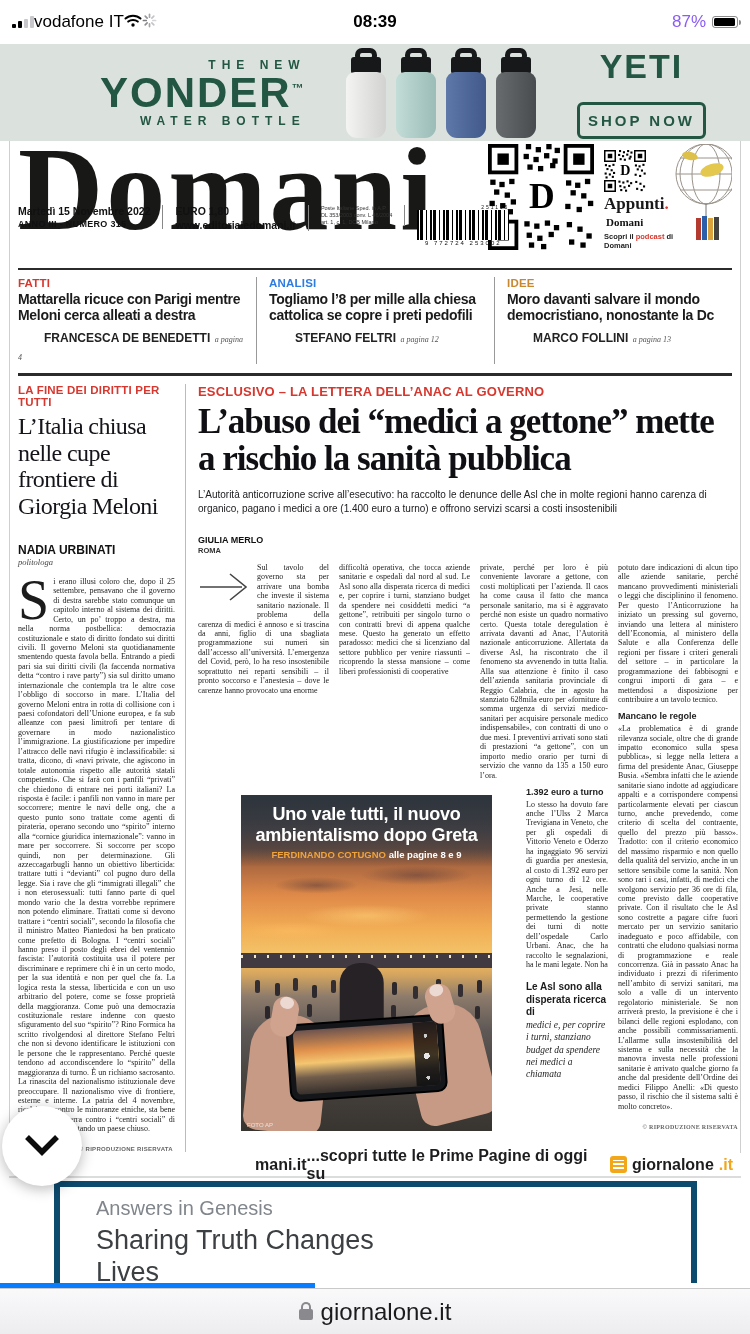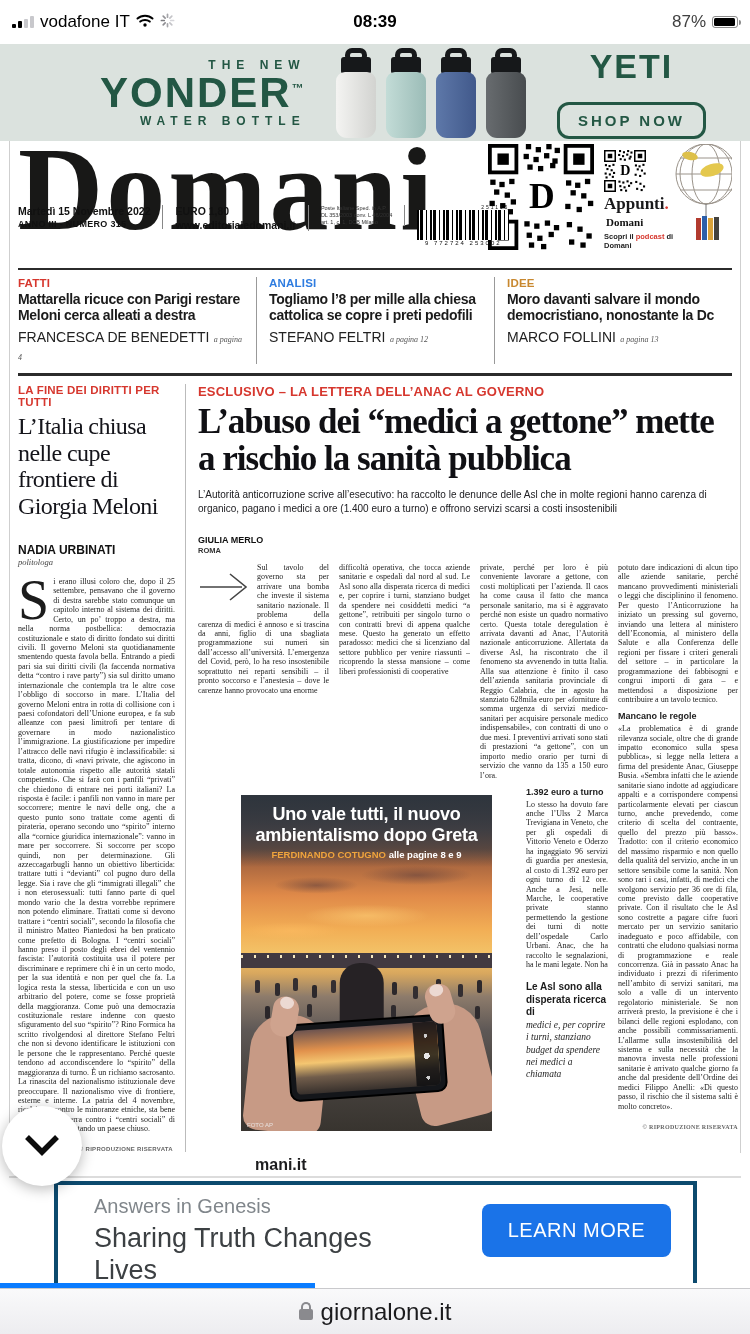--- a/index.html
+++ b/index.html
@@ -2,31 +2,31 @@
 <html><head>
 <meta charset="utf-8">
 <style>
   html,body{margin:0;padding:0;background:#fff;}
   *{box-sizing:border-box;}
   .screen{position:relative;width:750px;height:1334px;background:#fff;overflow:hidden;
     font-family:"Liberation Sans",sans-serif;color:#111;}
 
   
   .statusbar{position:absolute;top:0;left:0;right:0;height:44px;display:flex;align-items:center;padding:0 12px;background:#fff;}
-  .sb-left{display:flex;align-items:center;gap:6px;}
+  .sb-left{display:flex;align-items:center;}
   .sb-bars{display:flex;align-items:flex-end;gap:2px;height:12px;}
   .sb-bars i{display:block;width:4px;border-radius:1px;background:#c8c8cc;}
   .sb-bars i:nth-child(1){height:4px;background:#000;}
   .sb-bars i:nth-child(2){height:7px;background:#000;}
   .sb-bars i:nth-child(3){height:9px;}
   .sb-bars i:nth-child(4){height:12px;}
   .sb-carrier{font-size:17px;color:#000;}
   .sb-time{position:absolute;left:0;right:0;text-align:center;font-size:17px;font-weight:700;color:#000;}
   .sb-right{margin-left:auto;display:flex;align-items:center;gap:6px;z-index:2;}
-  .sb-batt-pct{font-size:17px;color:#404040;}
+  .sb-batt-pct{font-size:17px;color:#8b5cf6;}
   .battery{position:relative;width:26px;height:12px;border:1px solid rgba(0,0,0,.45);border-radius:3px;}
   .battery em{position:absolute;top:1px;left:1px;bottom:1px;width:86%;background:#000;border-radius:1.5px;}
   .battery::after{content:"";position:absolute;right:-4px;top:3px;width:2px;height:5px;background:rgba(0,0,0,.45);border-radius:0 2px 2px 0;}
 
   
   .topad{position:absolute;top:44px;left:0;right:0;height:97px;background:#dbe2de;display:flex;align-items:center;justify-content:space-between;padding:0 44px 0 64px;cursor:pointer;}
   .yonder{color:#235744;text-align:center;}
   .yonder .l1,.yonder .l3{font-size:12px;font-weight:700;letter-spacing:6px;text-align:right;}
   .yonder .brand{font-size:42px;font-weight:900;letter-spacing:2px;line-height:1.0;margin-left:36px;}
   .yonder .brand sup{font-size:12px;}
@@ -34,21 +34,21 @@
   .bottle{width:42px;height:90px;position:relative;margin:0 4px;}
   .bottle .handle{position:absolute;top:0;left:50%;transform:translateX(-50%);width:22px;height:15px;border:5px solid #16181a;border-radius:7px;}
   .bottle .cap{position:absolute;top:9px;left:50%;transform:translateX(-50%);width:30px;height:17px;background:#16181a;border-radius:3px;}
   .bottle .bod{position:absolute;top:24px;left:1px;right:1px;bottom:0;border-radius:9px 9px 11px 11px;}
   .b1 .bod{background:linear-gradient(90deg,#f4f4f2,#d2d3d0);}
   .b2 .bod{background:linear-gradient(90deg,#c3dcd7,#9bbcb7);}
   .b3 .bod{background:linear-gradient(90deg,#5e78a9,#41598b);}
   .b4 .bod{background:linear-gradient(90deg,#686c6f,#484c4f);}
   .yeti-side{text-align:center;color:#235744;}
   .yeti-logo{font-size:34px;font-weight:900;letter-spacing:2px;}
-  .shopnow{margin-top:16px;border:3px solid #235744;border-radius:12px;padding:7px 18px;font-size:15px;font-weight:800;letter-spacing:3px;background:transparent;color:#235744;cursor:pointer;}
+  .shopnow{margin-top:16px;border:3px solid #235744;border-radius:6px;padding:7px 8px;font-size:15px;font-weight:800;letter-spacing:3px;background:transparent;color:#235744;cursor:pointer;}
 
   
   .paper{position:absolute;top:141px;left:9px;width:732px;height:1012px;background:#fff;border-left:1px solid #cfcfcf;border-right:1px solid #cfcfcf;padding:0 8px;overflow:hidden;}
   .mastrow{position:relative;height:129px;border-bottom:2px solid #2b2b2b;}
   .masthead{margin:0;padding-top:2px;font-family:"Liberation Serif",serif;font-weight:700;font-size:118px;line-height:.8;letter-spacing:3px;color:#181817;}
   .mastright{position:absolute;right:0;top:3px;display:flex;gap:10px;}
   .qr-big{width:106px;height:106px;}
   .appunti{position:relative;width:128px;height:110px;}
   .appunti .smallqr{position:absolute;left:0;top:6px;width:42px;height:42px;}
   .appunti .ap-title{position:absolute;left:0;top:50px;font-family:"Liberation Serif",serif;font-weight:800;font-size:17px;color:#19191b;}
@@ -70,21 +70,21 @@
   .barcode{width:92px;height:30px;background:repeating-linear-gradient(90deg,#000 0 2px,#fff 2px 3px,#000 3px 6px,#fff 6px 9px,#000 9px 10px,#fff 10px 13px);}
   .barcode-num{font-size:6px;letter-spacing:2px;text-align:center;}
 
   
   .teasers{display:grid;grid-template-columns:1fr 1fr 1fr;border-bottom:3px solid #2b2b2b;padding:7px 0 9px;}
   .teaser{padding-right:12px;}
   .teaser + .teaser{border-left:1px solid #999;padding-left:12px;}
   .kicker{font-size:11.5px;font-weight:800;letter-spacing:.2px;}
   .k-red{color:#d6372e;} .k-blue{color:#2e7ce0;} .k-gold{color:#c8882f;}
   .t-title{font-size:14px;font-weight:800;line-height:1.12;letter-spacing:-.3px;color:#1b1b1b;margin:3px 0 5px;}
-  .t-by{font-size:14px;font-weight:400;color:#222;}
+  .t-by{font-size:12px;font-weight:700;color:#222;margin-left:26px;}
   .t-page{font-family:"Liberation Serif",serif;font-style:italic;font-weight:400;font-size:8px;color:#555;}
 
   
   .content{position:relative;display:flex;margin-top:8px;height:768px;}
   .leftart{position:relative;width:168px;min-width:168px;padding-right:10px;border-right:1px solid #bbb;}
   .leftart h2{margin:5px 0 24px;font-family:"Liberation Serif",serif;font-weight:500;font-size:24px;line-height:1.1;letter-spacing:-.6px;color:#14141a;}
   .la-by{font-size:12px;font-weight:700;}
   .la-role{font-family:"Liberation Serif",serif;font-style:italic;font-size:8.5px;color:#444;}
   .bodytext{font-family:"Liberation Serif",serif;font-size:8px;line-height:1.18;text-align:justify;color:#1c1c1c;}
   .la-body{margin-top:10px;height:556px;overflow:hidden;}
@@ -150,21 +150,21 @@
   .glogo{width:17px;height:17px;border-radius:3px;background:#f2a71b;position:relative;}
   .glogo::before{content:"";position:absolute;left:3px;right:3px;top:4px;height:9px;
     background:repeating-linear-gradient(0deg,#fff 0 2px,transparent 2px 4px);}
   .gbrand{font-weight:800;}
   .gtld{color:#f2a71b;font-weight:800;}
 
   
   .fab{position:absolute;left:2px;top:1106px;width:80px;height:80px;border-radius:50%;background:#fff;border:none;box-shadow:0 3px 14px rgba(0,0,0,.28);display:flex;align-items:center;justify-content:center;cursor:pointer;z-index:20;}
 
   
-  .gad{position:absolute;left:54px;right:53px;top:1181px;height:124px;background:#fff;border:4px solid #0c4a6e;overflow:hidden;cursor:pointer;}
+  .gad{position:absolute;left:54px;right:53px;top:1181px;height:124px;background:#fff;border:6px solid #0c4a6e;overflow:hidden;cursor:pointer;}
   .gad-txt{position:absolute;left:36px;top:10px;width:300px;}
   .gad-adv{font-size:20px;color:#80868b;}
   .gad-head{margin-top:5px;font-size:27px;color:#3c4043;line-height:1.18;width:290px;}
   .gad-cta{position:absolute;right:22px;top:19px;background:#1a73e8;color:#fff;border:none;border-radius:8px;padding:15px 26px;font-size:20px;letter-spacing:.5px;font-family:"Liberation Sans",sans-serif;cursor:pointer;}
 
   
   .safari{position:absolute;left:0;right:0;top:1283px;height:51px;background:linear-gradient(180deg,#fbfbfc,#ededf0);}
   .progress{position:absolute;top:0;left:0;height:5px;width:42%;background:#0a7cff;}
   .prog-track{position:absolute;top:0;left:0;right:0;height:5px;background:#fff;}
   .saf-inner{position:absolute;top:5px;left:0;right:0;bottom:0;border-top:1px solid #c9c9cc;display:flex;align-items:center;justify-content:center;gap:8px;}
@@ -374,21 +374,21 @@
           <div class="barcode-top">251115</div>
           <div class="barcode"></div>
           <div class="barcode-num">9 772724 253002</div>
         </div>
       </div>
     </div>
 
     <div class="teasers">
       <div class="teaser">
         <div class="kicker k-red">FATTI</div>
-        <div class="t-title">Mattarella ricuce con Parigi restare Meloni cerca alleati a destra</div>
+        <div class="t-title">Mattarella ricuce con Parigi mentre Meloni cerca alleati a destra</div>
         <span class="t-by">FRANCESCA DE BENEDETTI</span>
         <span class="t-page">a pagina 4</span>
       </div>
       <div class="teaser">
         <div class="kicker k-blue">ANALISI</div>
         <div class="t-title">Togliamo l’8 per mille alla chiesa cattolica se copre i preti pedofili</div>
         <span class="t-by">STEFANO FELTRI</span>
         <span class="t-page">a pagina 12</span>
       </div>
       <div class="teaser">
@@ -473,36 +473,41 @@
             </div>
             <div class="ph-credit">FOTO AP</div>
           </figure>
         </div>
       </article>
     </div>
   </main>
 
   <div class="ticker">
     <span class="tick-left">mani.it</span>
+    <span class="tick-right">
+      <span>...scopri tutte le Prime Pagine di oggi su</span>
+      <span class="glogo"></span>
+      <span class="gbrand">giornalone</span>
+        <span class="gtld">.it</span>
+    </span>
   </div>
 
   <button class="fab">
     <span>
       <svg width="36" height="22" viewBox="0 0 36 22">
           <path d="M3 3 L18 18 L33 3" fill="none" stroke="#0c0c0c" stroke-width="5.5"></path>
         </svg>
     </span>
   </button>
 
   <section class="gad">
     <div class="gad-txt">
       <div class="gad-adv">Answers in Genesis</div>
       <div class="gad-head">Sharing Truth Changes Lives</div>
     </div>
-    <button class="gad-cta">LEARN MORE</button>
   </section>
 
   <footer class="safari">
     <div class="prog-track"></div>
     <div class="progress"></div>
     <div class="saf-inner">
       <span class="lock"></span>
       <span class="saf-url">giornalone.it</span>
     </div>
   </footer>

